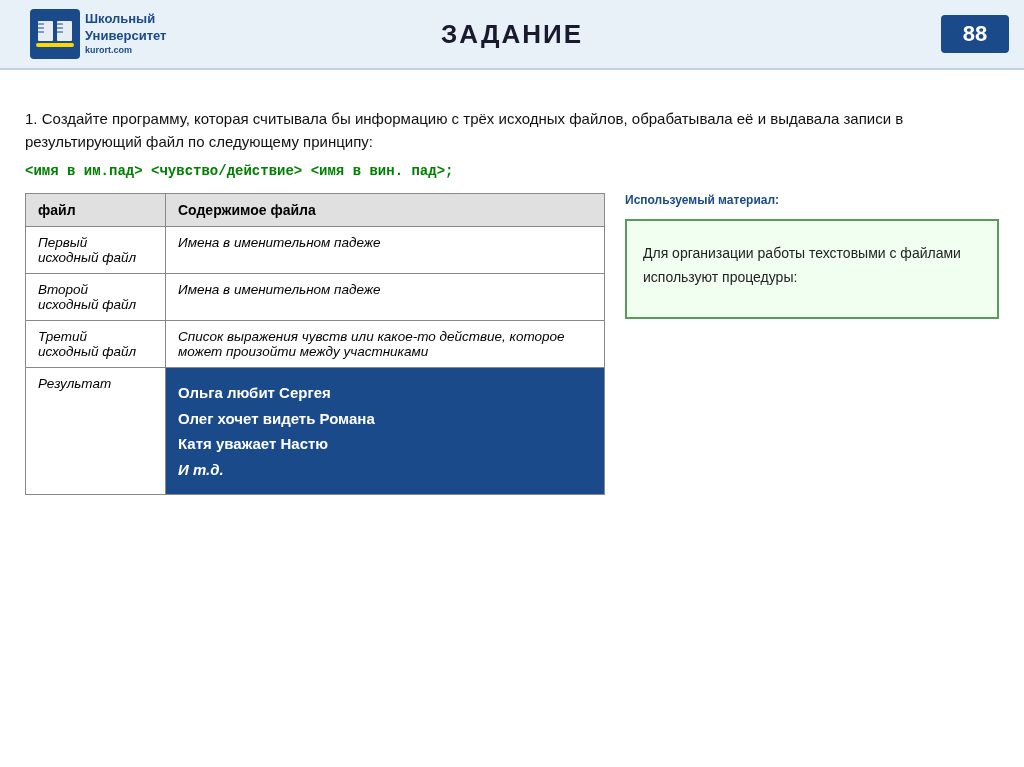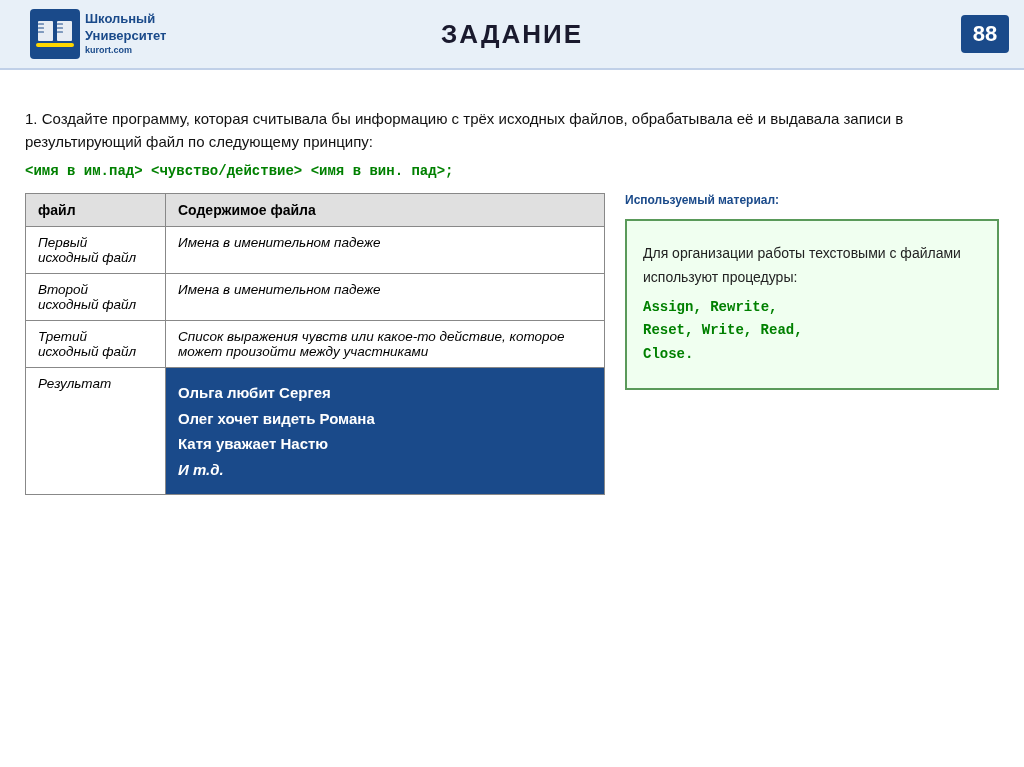--- a/index.html
+++ b/index.html
@@ -59,21 +59,21 @@
 
     .page-number {
       position: absolute;
       right: 15px;
       top: 50%;
       transform: translateY(-50%);
       background: #1a4a8a;
       color: #fff;
       font-size: 22px;
       font-weight: bold;
-      width: 48px;
+      width: 68px;
       height: 38px;
       display: flex;
       align-items: center;
       justify-content: center;
       border-radius: 4px;
     }
 
     
     .main-content {
       padding: 18px 25px 15px 25px;
@@ -265,22 +265,17 @@
             </td>
           </tr>
         </tbody>
       </table>
     </div>
 
     <div class="right-panel">
       <div class="used-material-title">Используемый материал:</div>
       <div class="material-box">
         <div class="desc-text">Для организации работы техстовыми с файлами используют процедуры:</div>
-        <div class="code-items">
-          Assign, <span>Rewrite,</span><br>
-          Reset, Write, Read,<br>
-          Close.
-        </div>
       </div>
     </div>
 
   </div>
 </div>
 
 </body></html>

